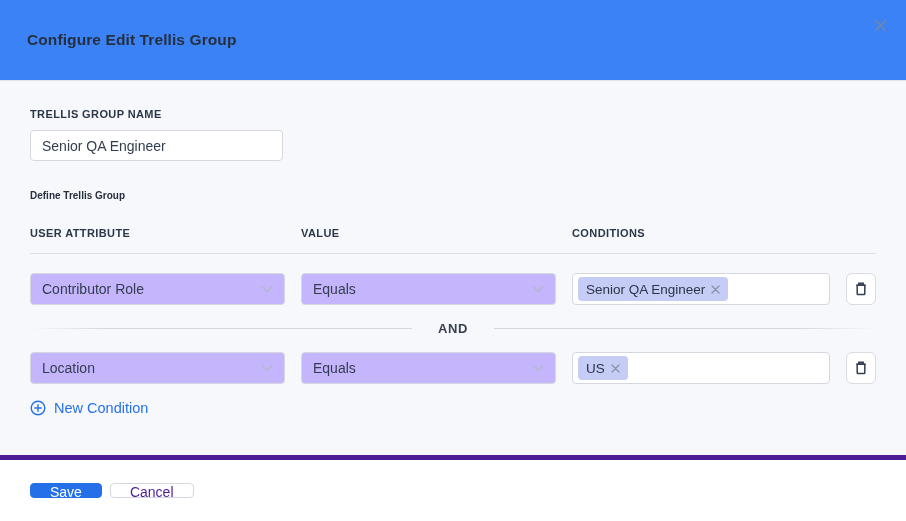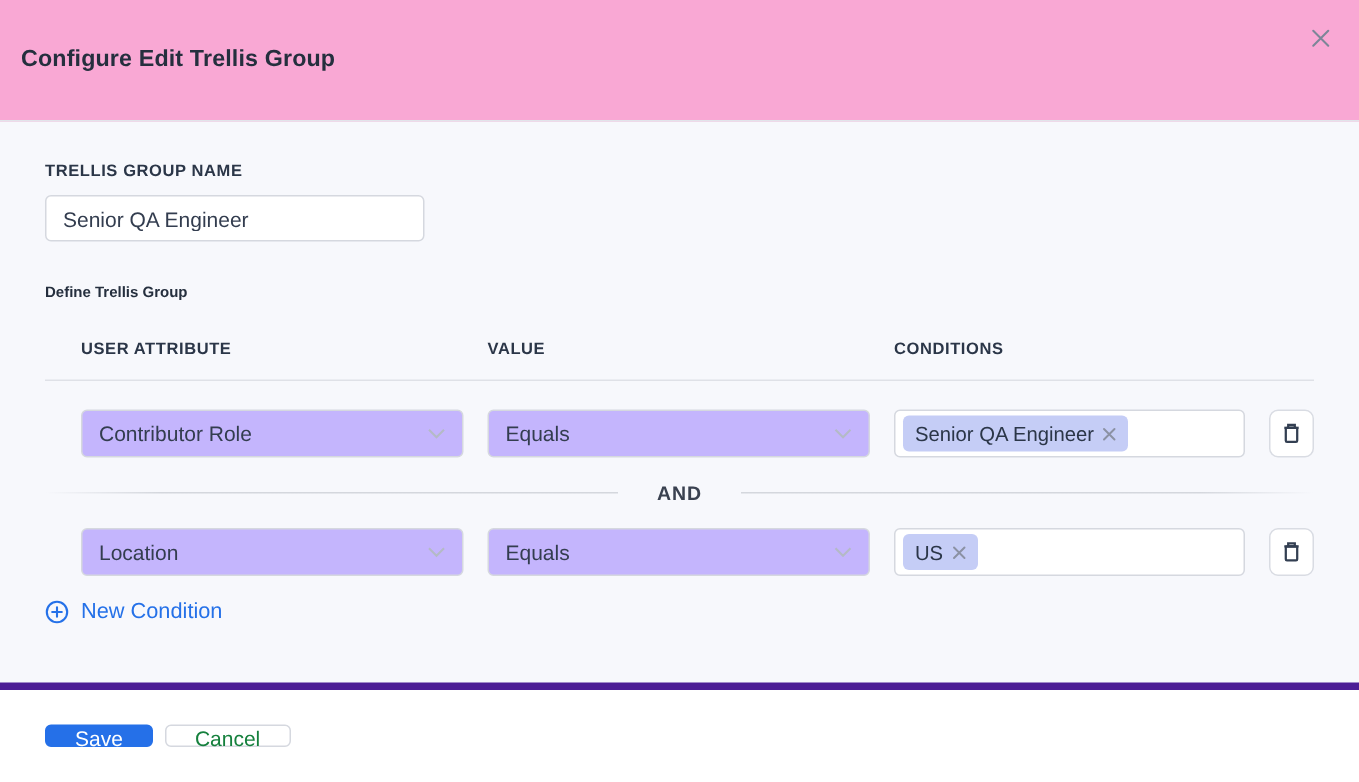--- a/index.html
+++ b/index.html
@@ -3,23 +3,23 @@
 <meta charset="utf-8">
 <style>
   * { margin: 0; padding: 0; box-sizing: border-box; }
   html, body { width: 906px; height: 521px; background: #ffffff; overflow: hidden; }
   body { font-family: "Liberation Sans", sans-serif; color: #2b3648; }
 
   .modal { width: 906px; height: 521px; display: flex; flex-direction: column; background: #fff; }
 
   
   .modal-header {
-    position: relative; height: 81px; background: #f9a8d4;
+    position: relative; height: 81px; background: #3b82f6;
     border-bottom: 1px solid #e2e4ea;
-    display: flex; align-items: center; padding-left: 14px;
+    display: flex; align-items: center; padding-left: 27px;
   }
   .modal-title { font-size: 15.5px; font-weight: 700; color: #252f3e; letter-spacing: 0.1px; }
   .close-btn {
     position: absolute; top: 14px; right: 15px; width: 22px; height: 22px;
     display: flex; align-items: center; justify-content: center;
     background: transparent; border: none; cursor: pointer;
   }
 
   
   .modal-body {
@@ -36,21 +36,20 @@
     background: #fff; border: 1px solid #d5d8df; border-radius: 4px;
     padding: 0 11px; font-size: 14px; color: #333d4f;
     font-family: "Liberation Sans", sans-serif; outline: none;
   }
 
   .section-title { margin-top: 29px; font-size: 10px; font-weight: 700; color: #252f3e; }
 
   .cond-grid {
     display: grid; grid-template-columns: 255px 255px 1fr 30px; column-gap: 16px;
     align-items: center;
-    margin-left: 24px;
   }
   .headers-row { margin-top: 26px; }
   .table-divider { margin-top: 14px; height: 1px; background: #dfe1e7; }
   .row-1 { margin-top: 19px; }
   .row-2 { margin-top: 0; }
 
   .select {
     height: 32px; background: #c4b5fd; border: 1px solid #d5d8df; border-radius: 4px;
     display: flex; align-items: center; justify-content: space-between;
     padding: 0 11px; cursor: pointer;
@@ -91,21 +90,21 @@
   
   .modal-footer {
     height: 61px; background: #fff; display: flex; align-items: center;
     padding-left: 30px; gap: 8px;
   }
   .btn {
     height: 15px; border-radius: 4px; font-size: 14px; cursor: pointer;
     font-family: "Liberation Sans", sans-serif; padding: 0 19px;
   }
   .btn-primary { background: #2570e8; border: 1px solid #2570e8; color: #fff; }
-  .btn-secondary { background: #fff; border: 1px solid #d5d8df; color: #15803d; }
+  .btn-secondary { background: #fff; border: 1px solid #d5d8df; color: #4c1d95; }
 </style>
 </head>
 <body>
 
 <div class="modal">
 
   <div class="modal-header">
     <div class="modal-title">Configure Edit Trellis Group</div>
     <button class="close-btn">
       <span style="display:inline-flex;">

